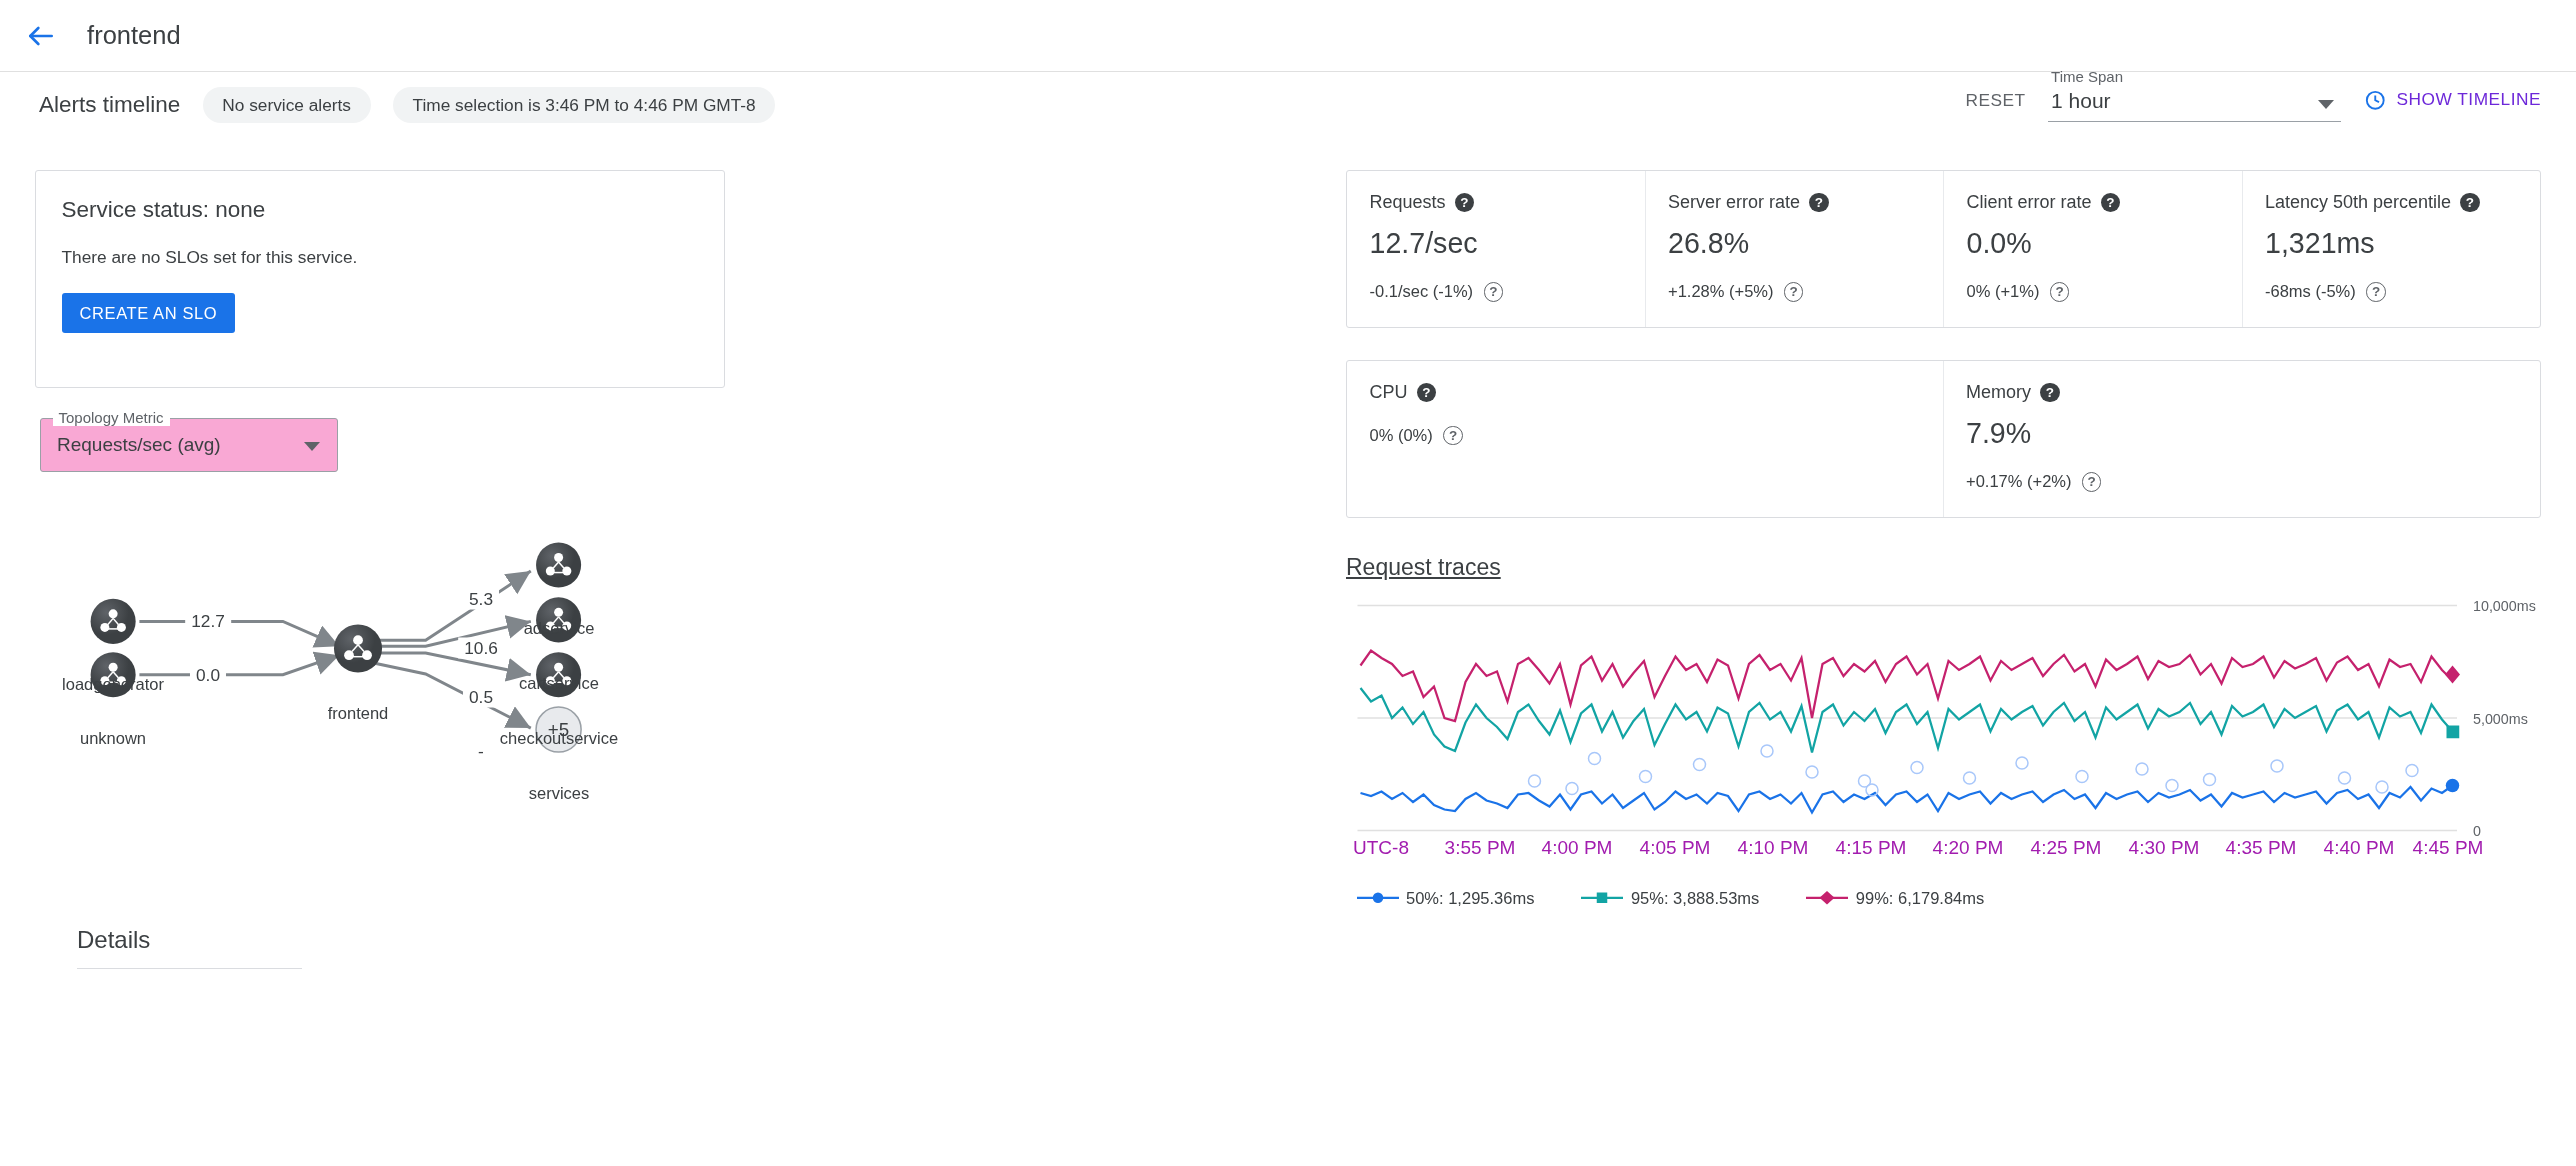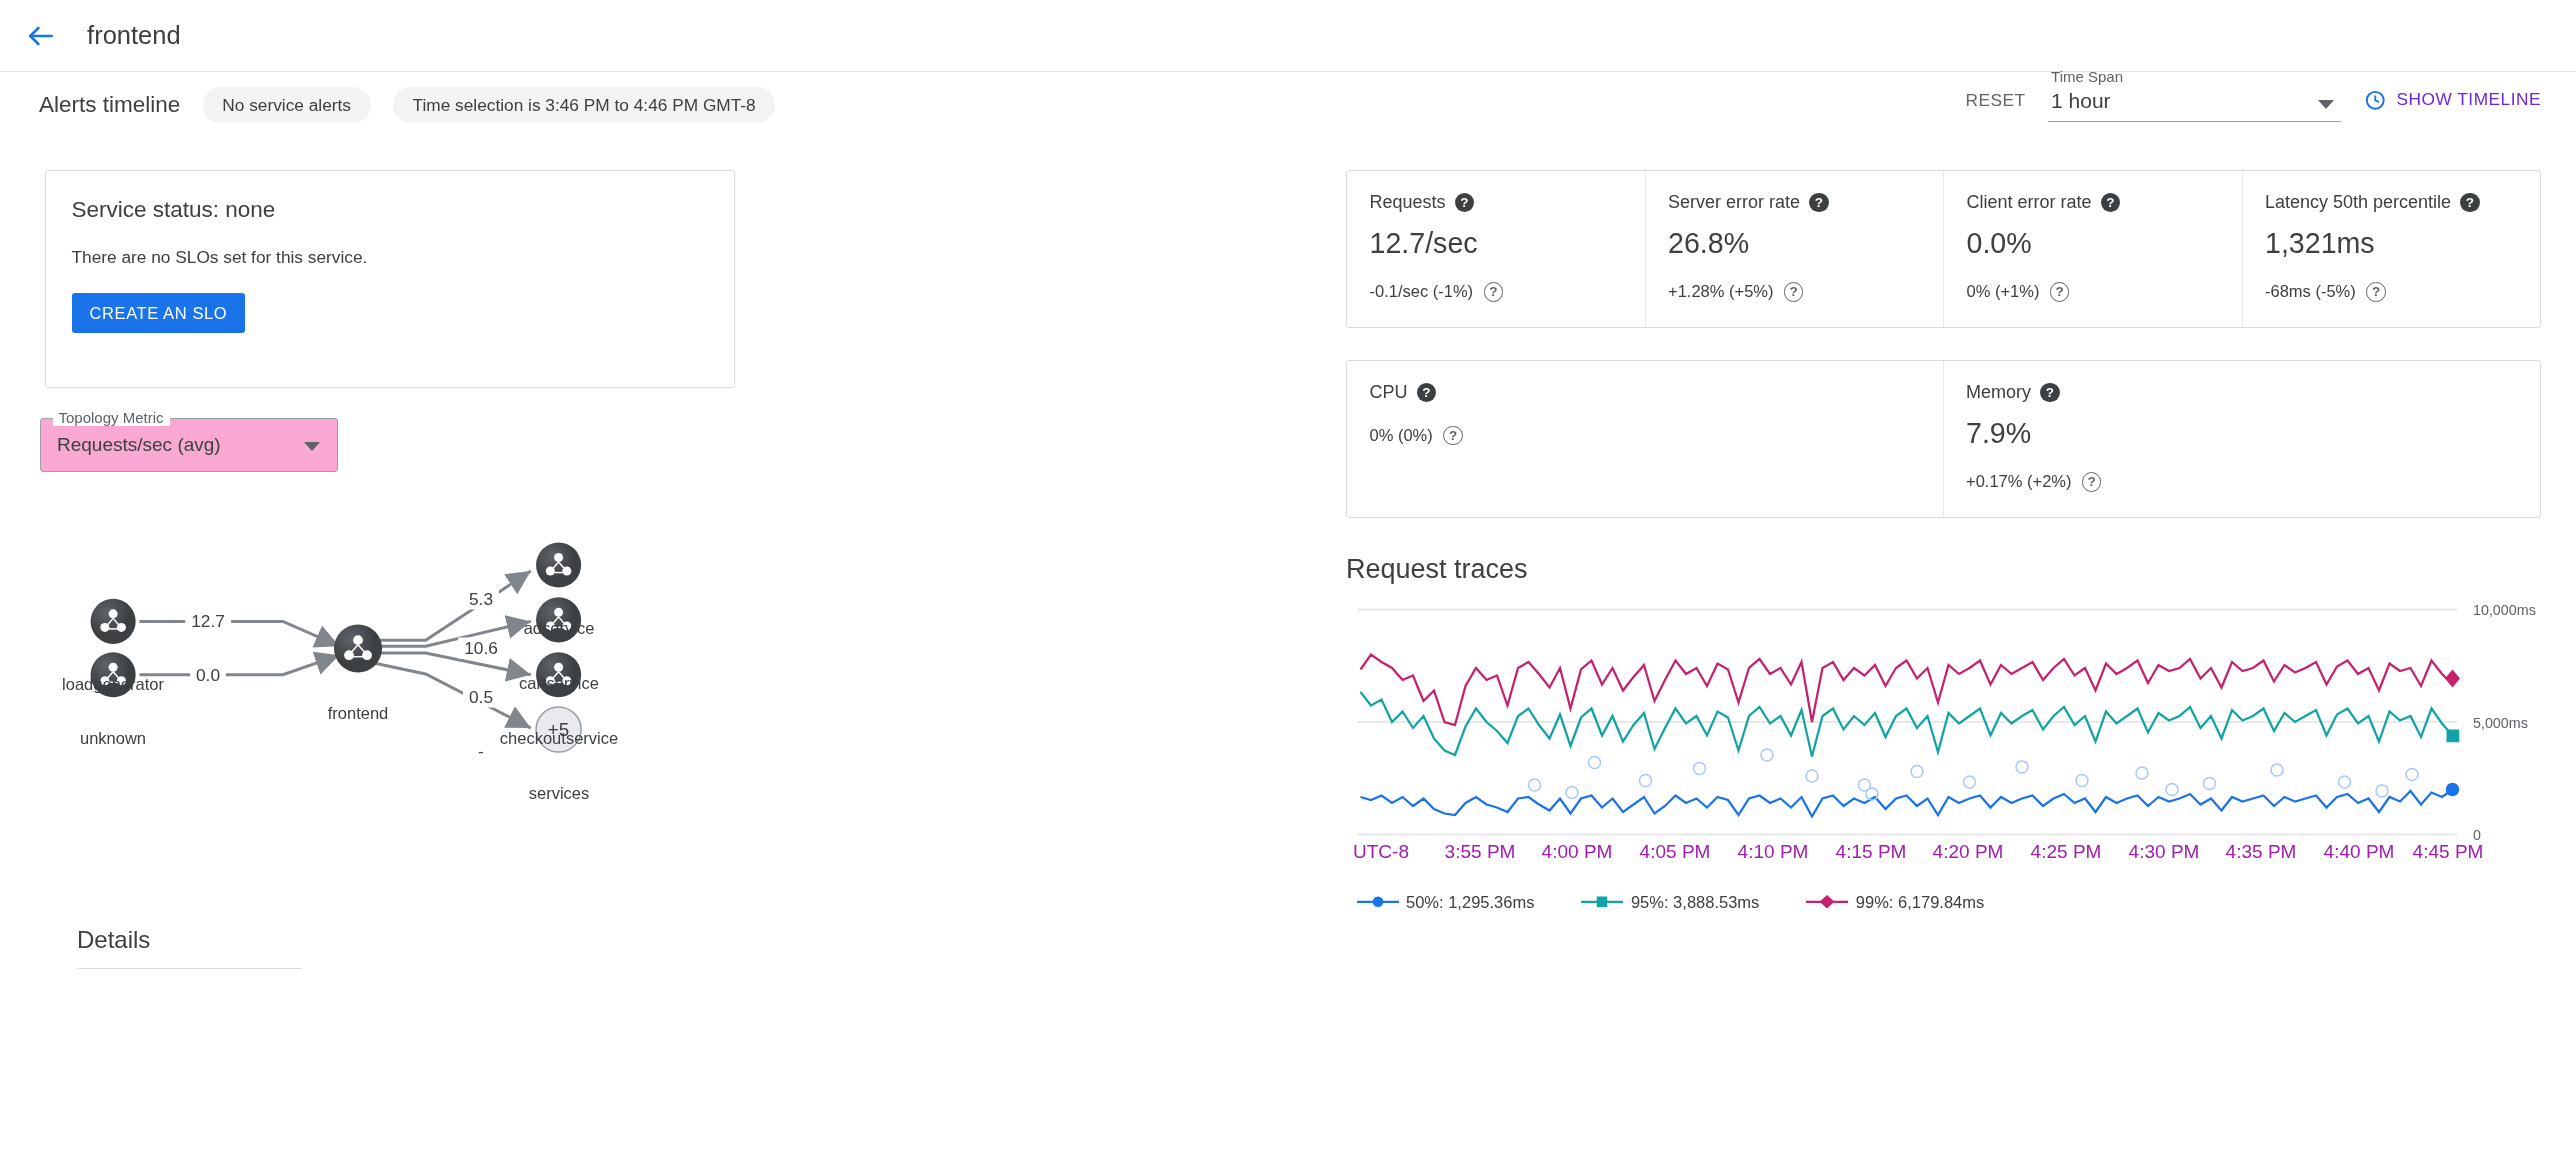--- a/index.html
+++ b/index.html
@@ -74,21 +74,21 @@
     color:#6d28d9; font-size:17.3px; letter-spacing:0.5px;
     padding-bottom:10.5px; cursor:pointer;
   }
   .clock-icon { width:22.5px;height:22.5px; }
   
   .content { display:flex; padding:0 35px; }
   .left-col { width:1293px; position:relative; }
   .right-col { flex:1; padding-left:18px; }
   
   .status-card {
-    margin-top:32px; margin-left:10px;
+    margin-top:32px; margin-left:0;
     width:690px; min-height:218px;
     border:0.8px solid #dadce0; border-radius:3px;
     padding:25.5px 25.5px 22.5px 25.5px;
     background:#fff;
   }
   .status-card h3 { margin:0 0 24px 0; font-size:22.5px; font-weight:400; color:#3c4043; }
   .status-card p { margin:0 0 25.5px 0; font-size:17.3px; color:#3c4043; }
   .primary-btn {
     display:inline-block;
     background:#1a73e8; color:#fff;
@@ -158,21 +158,21 @@
     background:#3c4043;color:#fff;
     font-size:13.5px; font-weight:700;
     display:inline-flex; align-items:center; justify-content:center;
     flex:none;
   }
   .help.outline {
     background:#fff; color:#5f6368; border:1.5px solid #5f6368; font-weight:700;
   }
   .metrics-card.two .metric { flex:0 0 50%; }
   
-  .traces-title { font-size:27px; font-weight:500; color:#3c4043; margin-top:36px; margin-bottom:3px; }
+  .traces-title { font-size:23px; font-weight:500; color:#3c4043; margin-top:36px; margin-bottom:3px;text-decoration:underline; }
   .traces-chart { position:relative; margin-top:10.5px; }
   .axis-label-right {
     position:absolute; font-size:14.3px; color:#5f6368;
   }
   .x-tick {
     position:absolute; font-size:19px; color:#a21caf;
     transform:translateX(-50%);
   }
   .legend-row {
     display:flex; gap:47px; margin-top:39px; padding-left:10.5px;

